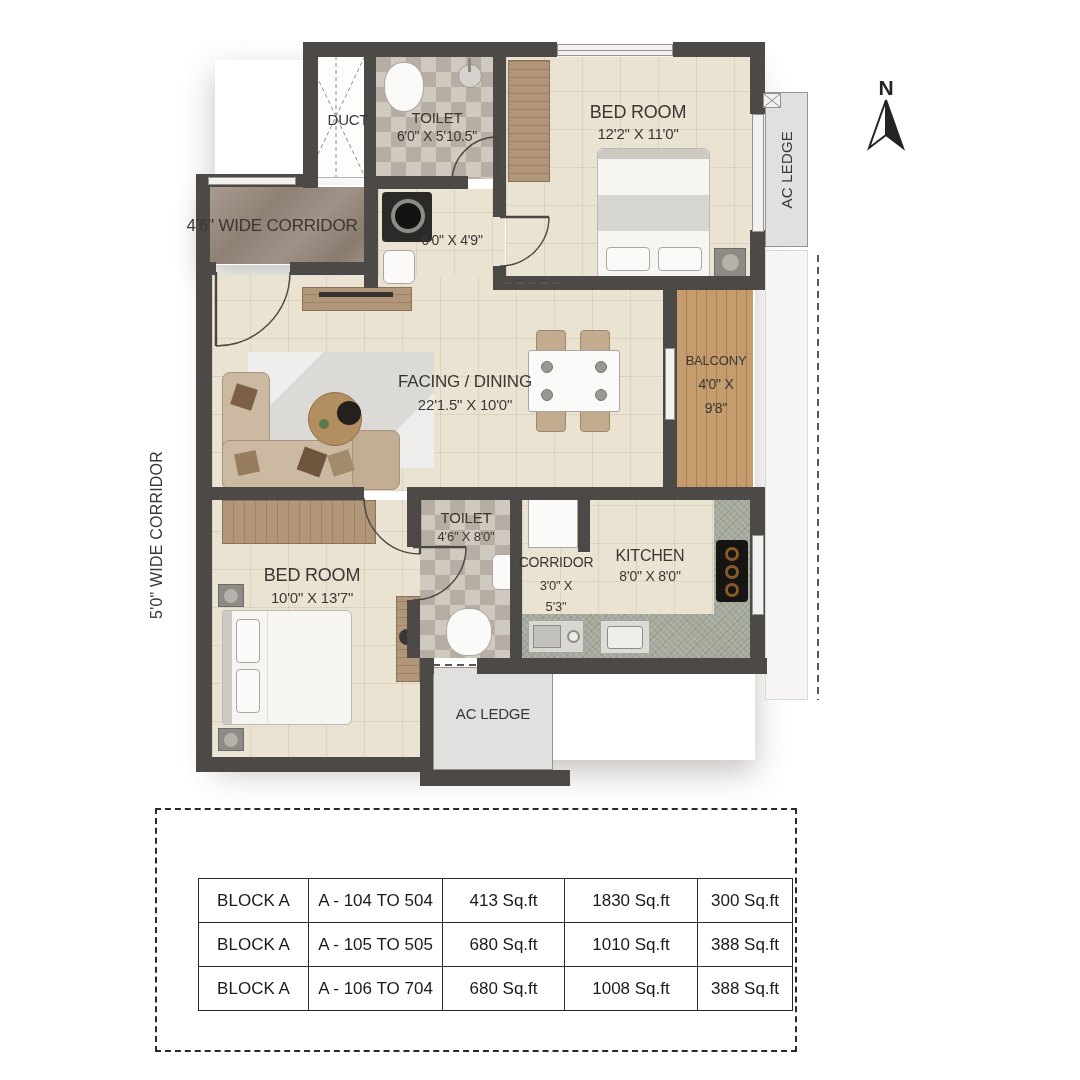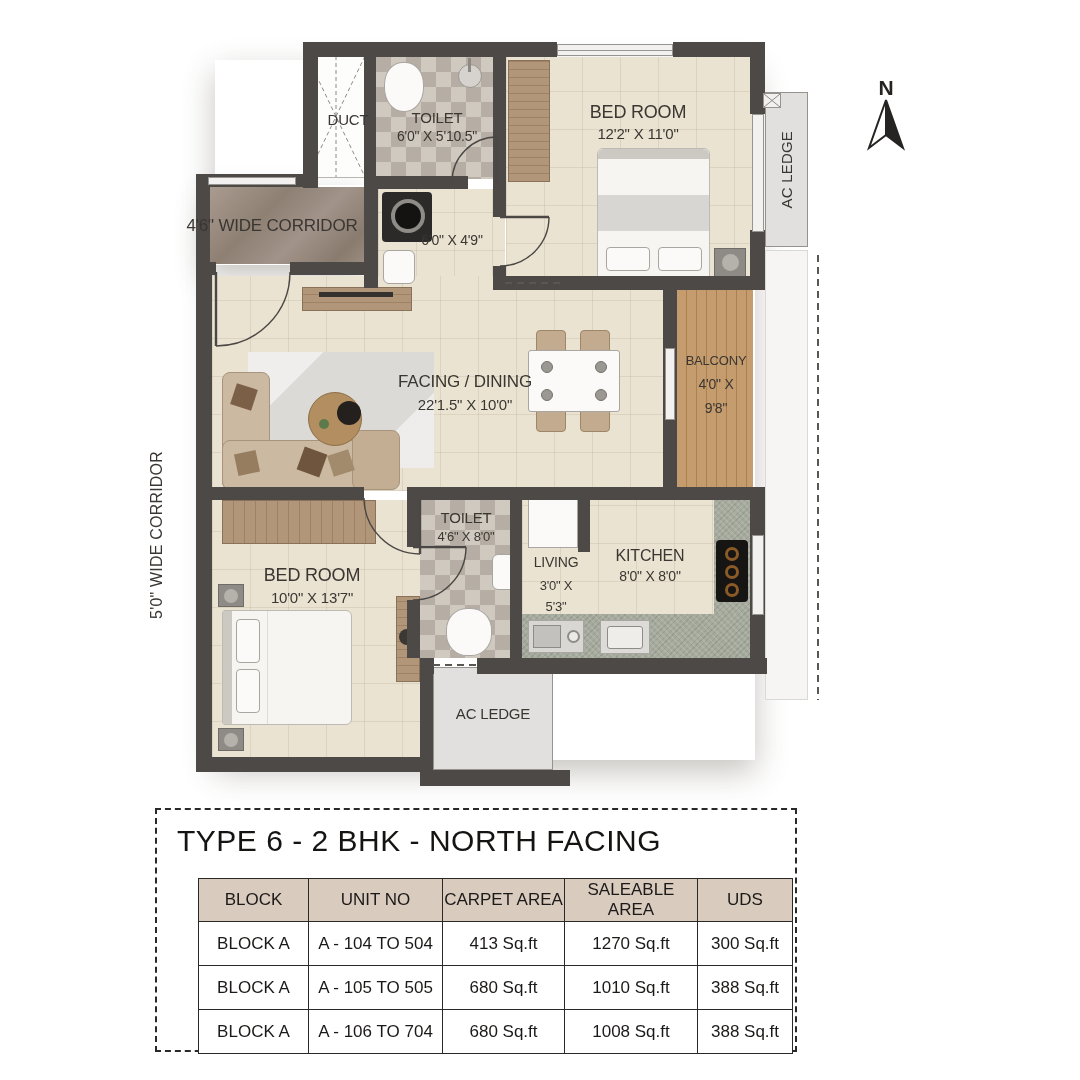--- a/index.html
+++ b/index.html
@@ -234,51 +234,43 @@
   <div class="vwrap" style="left:140px;top:415px;width:34px;height:240px;">
     <div class="vtext">5'0" WIDE CORRIDOR</div>
   </div>
   <div class="lbl" style="left:465px;top:382px;font-size:17px;">FACING / DINING</div>
   <div class="lbl dims" style="left:465px;top:404px;font-size:15px;">22'1.5" X 10'0"</div>
   <div class="lbl" style="left:716px;top:360px;font-size:13px;">BALCONY</div>
   <div class="lbl dims" style="left:716px;top:384px;">4'0" X</div>
   <div class="lbl dims" style="left:716px;top:408px;">9'8"</div>
   <div class="lbl" style="left:466px;top:517px;font-size:15px;">TOILET</div>
   <div class="lbl dims" style="left:466px;top:536px;font-size:13px;">4'6" X 8'0"</div>
-  <div class="lbl" style="left:556px;top:562px;font-size:14px;">LIVING</div>
+  <div class="lbl" style="left:556px;top:562px;font-size:14px;">CORRIDOR</div>
   <div class="lbl dims" style="left:556px;top:585px;font-size:13px;">3'0" X</div>
   <div class="lbl dims" style="left:556px;top:606px;font-size:13px;">5'3"</div>
   <div class="lbl" style="left:650px;top:556px;font-size:16px;">KITCHEN</div>
   <div class="lbl dims" style="left:650px;top:576px;">8'0" X 8'0"</div>
   <div class="lbl" style="left:312px;top:575px;font-size:18px;">BED ROOM</div>
   <div class="lbl dims" style="left:312px;top:597px;font-size:15px;">10'0" X 13'7"</div>
 
   <div id="info-box">
-    <div id="info-title">TYPE 6 - 2 BHK - NORTH FACING</div>
     <table class="spec">
       <colgroup>
         <col style="width:110px">
           <col style="width:134px">
           <col style="width:122px">
           <col style="width:133px">
           <col style="width:95px">
       </colgroup>
       <tbody>
-          <tr>
-        <th>BLOCK</th>
-        <th>UNIT NO</th>
-        <th>CARPET AREA</th>
-        <th>SALEABLE AREA</th>
-        <th>UDS</th>
-      </tr>
       <tr>
         <td>BLOCK A</td>
         <td>A - 104 TO 504</td>
         <td>413 Sq.ft</td>
-        <td>1270 Sq.ft</td>
+        <td>1830 Sq.ft</td>
         <td>300 Sq.ft</td>
       </tr>
       <tr>
         <td>BLOCK A</td>
         <td>A - 105 TO 505</td>
         <td>680 Sq.ft</td>
         <td>1010 Sq.ft</td>
         <td>388 Sq.ft</td>
       </tr>
       <tr>

